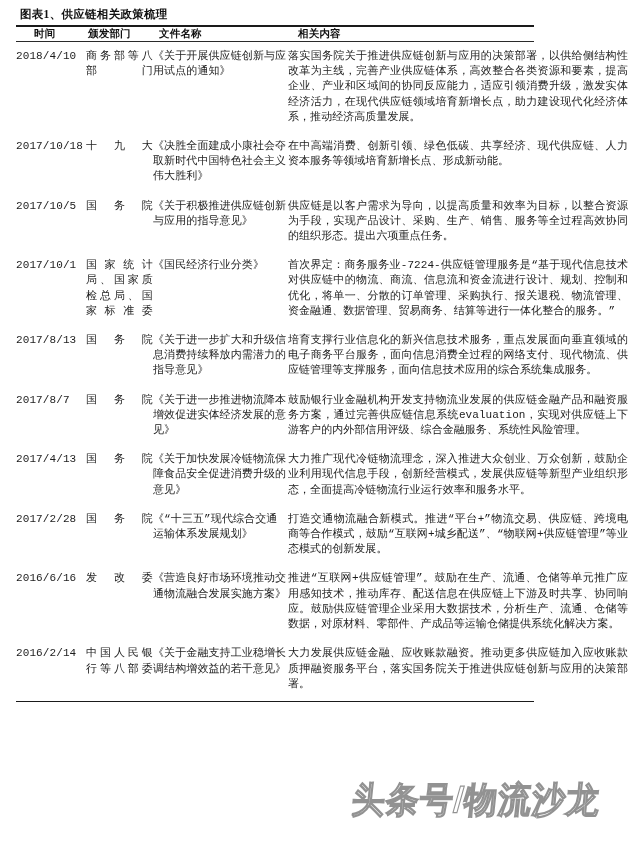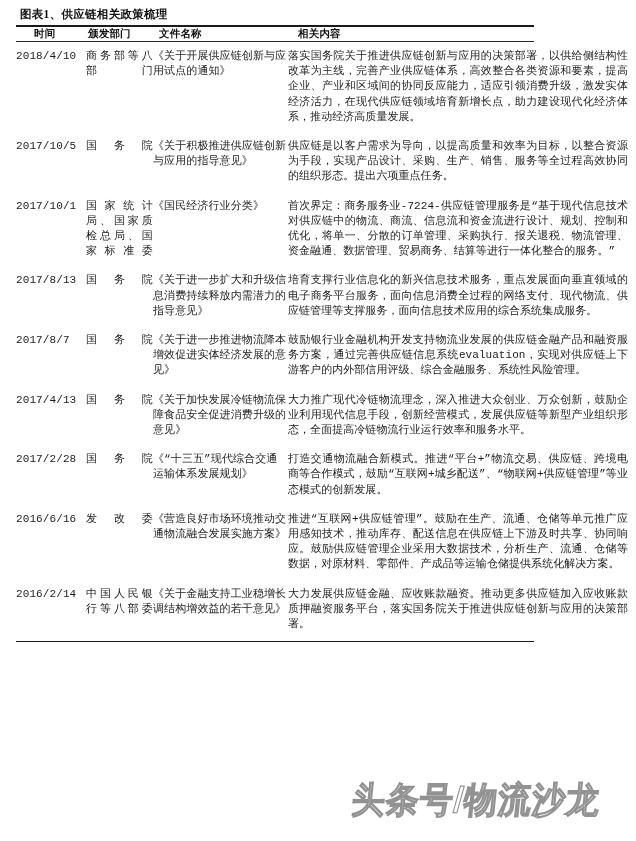--- a/index.html
+++ b/index.html
@@ -185,20 +185,26 @@
       <col class="c-cont">
     </colgroup>
     <tbody>
       <tr class="policy-row">
         <td class="cell-time">2018/4/10</td>
         <td class="cell-dept">商务部等八部门</td>
         <td class="cell-doc">《关于开展供应链创新与应用试点的通知》</td>
         <td class="cell-content">落实国务院关于推进供应链创新与应用的决策部署，以供给侧结构性改革为主线，完善产业供应链体系，高效整合各类资源和要素，提高企业、产业和区域间的协同反应能力，适应引领消费升级，激发实体经济活力，在现代供应链领域培育新增长点，助力建设现代化经济体系，推动经济高质量发展。</td>
       </tr>
       <tr class="policy-row">
+        <td class="cell-time">2017/10/18</td>
+        <td class="cell-dept">十九大</td>
+        <td class="cell-doc">《决胜全面建成小康社会夺取新时代中国特色社会主义伟大胜利》</td>
+        <td class="cell-content">在中高端消费、创新引领、绿色低碳、共享经济、现代供应链、人力资本服务等领域培育新增长点、形成新动能。</td>
+      </tr>
+      <tr class="policy-row">
         <td class="cell-time">2017/10/5</td>
         <td class="cell-dept">国务院</td>
         <td class="cell-doc">《关于积极推进供应链创新与应用的指导意见》</td>
         <td class="cell-content">供应链是以客户需求为导向，以提高质量和效率为目标，以整合资源为手段，实现产品设计、采购、生产、销售、服务等全过程高效协同的组织形态。提出六项重点任务。</td>
       </tr>
       <tr class="policy-row">
         <td class="cell-time">2017/10/1</td>
         <td class="cell-dept">国家统计局、国家质检总局、国家标准委</td>
         <td class="cell-doc">《国民经济行业分类》</td>
         <td class="cell-content">首次界定：商务服务业-7224-供应链管理服务是“基于现代信息技术对供应链中的物流、商流、信息流和资金流进行设计、规划、控制和优化，将单一、分散的订单管理、采购执行、报关退税、物流管理、资金融通、数据管理、贸易商务、结算等进行一体化整合的服务。”</td>

